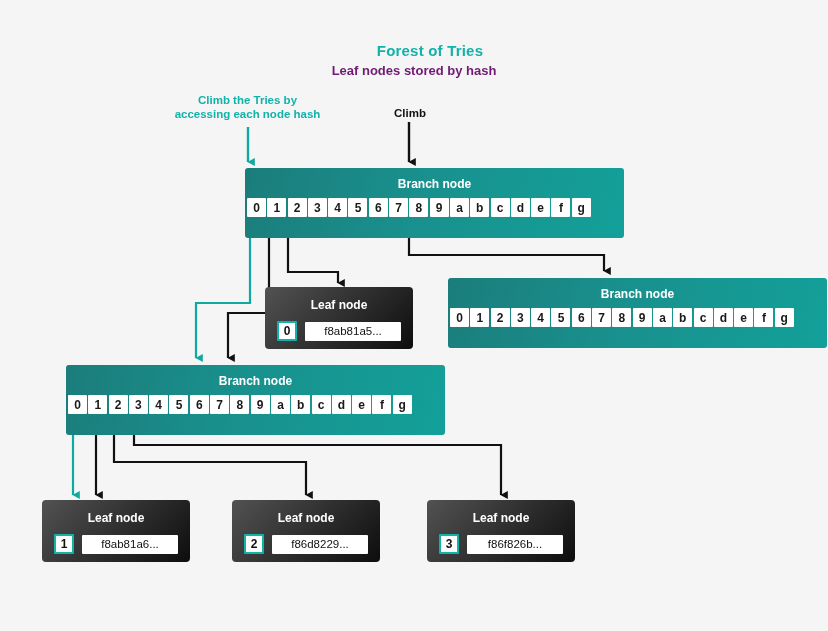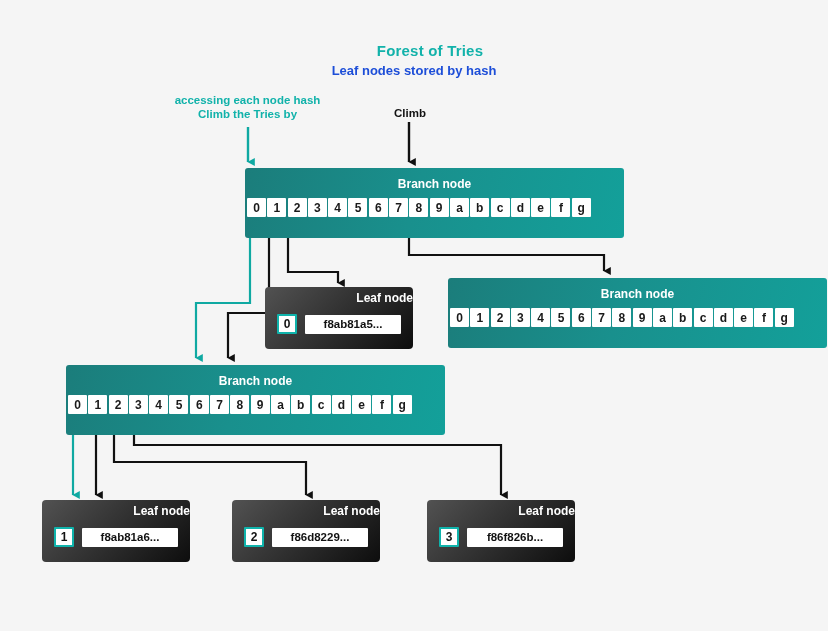--- a/index.html
+++ b/index.html
@@ -15,21 +15,21 @@
   .title{
     position:absolute;left:0;right:0;top:42px;
     text-align:center;
     font-size:15px;font-weight:bold;color:#12b2aa;
     letter-spacing:.2px;
     padding-left:32px;
   }
   .subtitle{
     position:absolute;left:0;right:0;top:63px;
     text-align:center;
-    font-size:13px;font-weight:bold;color:#1d4ed8;
+    font-size:13px;font-weight:bold;color:#701a75;
   }
 
   
   .annot{position:absolute;font-size:11.5px;font-weight:bold;line-height:14px;text-align:center;}
   .annot.teal{color:#11b2aa;}
   .annot.dark{color:#111;}
 
   
   .branch{
     position:absolute;
@@ -55,56 +55,56 @@
   .cell:last-child{margin-right:0;}
 
   
   .leaf{
     position:absolute;
     background:linear-gradient(135deg,#525252 0%,#333333 45%,#0d0d0d 100%);
     border-radius:4px;
   }
   .leaf .node-title{
     color:#fff;font-size:12px;font-weight:bold;
-    text-align:right;margin-top:4px;
+    text-align:center;margin-top:11px;
   }
   .leaf-row{
     display:flex;align-items:center;margin-top:9px;padding:0 12px;
   }
   .leaf-idx{
     width:20px;height:20px;
     background:#fff;color:#111;
     border:2px solid #0fb3ab;
     font-size:12px;font-weight:bold;
     display:flex;align-items:center;justify-content:center;
     box-sizing:border-box;
     border-radius:1px;
   }
   .leaf-hash{
     flex:1;height:19px;margin-left:8px;
     background:#fff;color:#111;
-    font-size:11.5px;font-weight:bold;
+    font-size:11.5px;font-weight:normal;
     display:flex;align-items:center;justify-content:center;
     border-radius:1px;
   }
 
   
   #wires{position:absolute;left:0;top:0;width:828px;height:631px;pointer-events:none;}
 </style>
 </head>
 <body>
 
 <div id="canvas">
 
   <div class="title">Forest of Tries</div>
   <div class="subtitle">Leaf nodes stored by hash</div>
 
   <div class="annot teal" style="left:150px;top:93px;width:195px;">
+    <div>Climb the Tries by</div>
     <div>accessing each node hash</div>
-    <div>Climb the Tries by</div>
   </div>
 
   <div class="annot dark" style="left:375px;top:106px;width:70px;">
     <div>Climb</div>
   </div>
 
   <svg id="wires">
     <defs>
       <marker id="ah-black" markerWidth="9" markerHeight="9" refX="4.5" refY="7.6" orient="auto" markerUnits="userSpaceOnUse">
         <path d="M0.6,0.8 L8.4,0.8 L4.5,8.2 Z" fill="#111111"></path>

